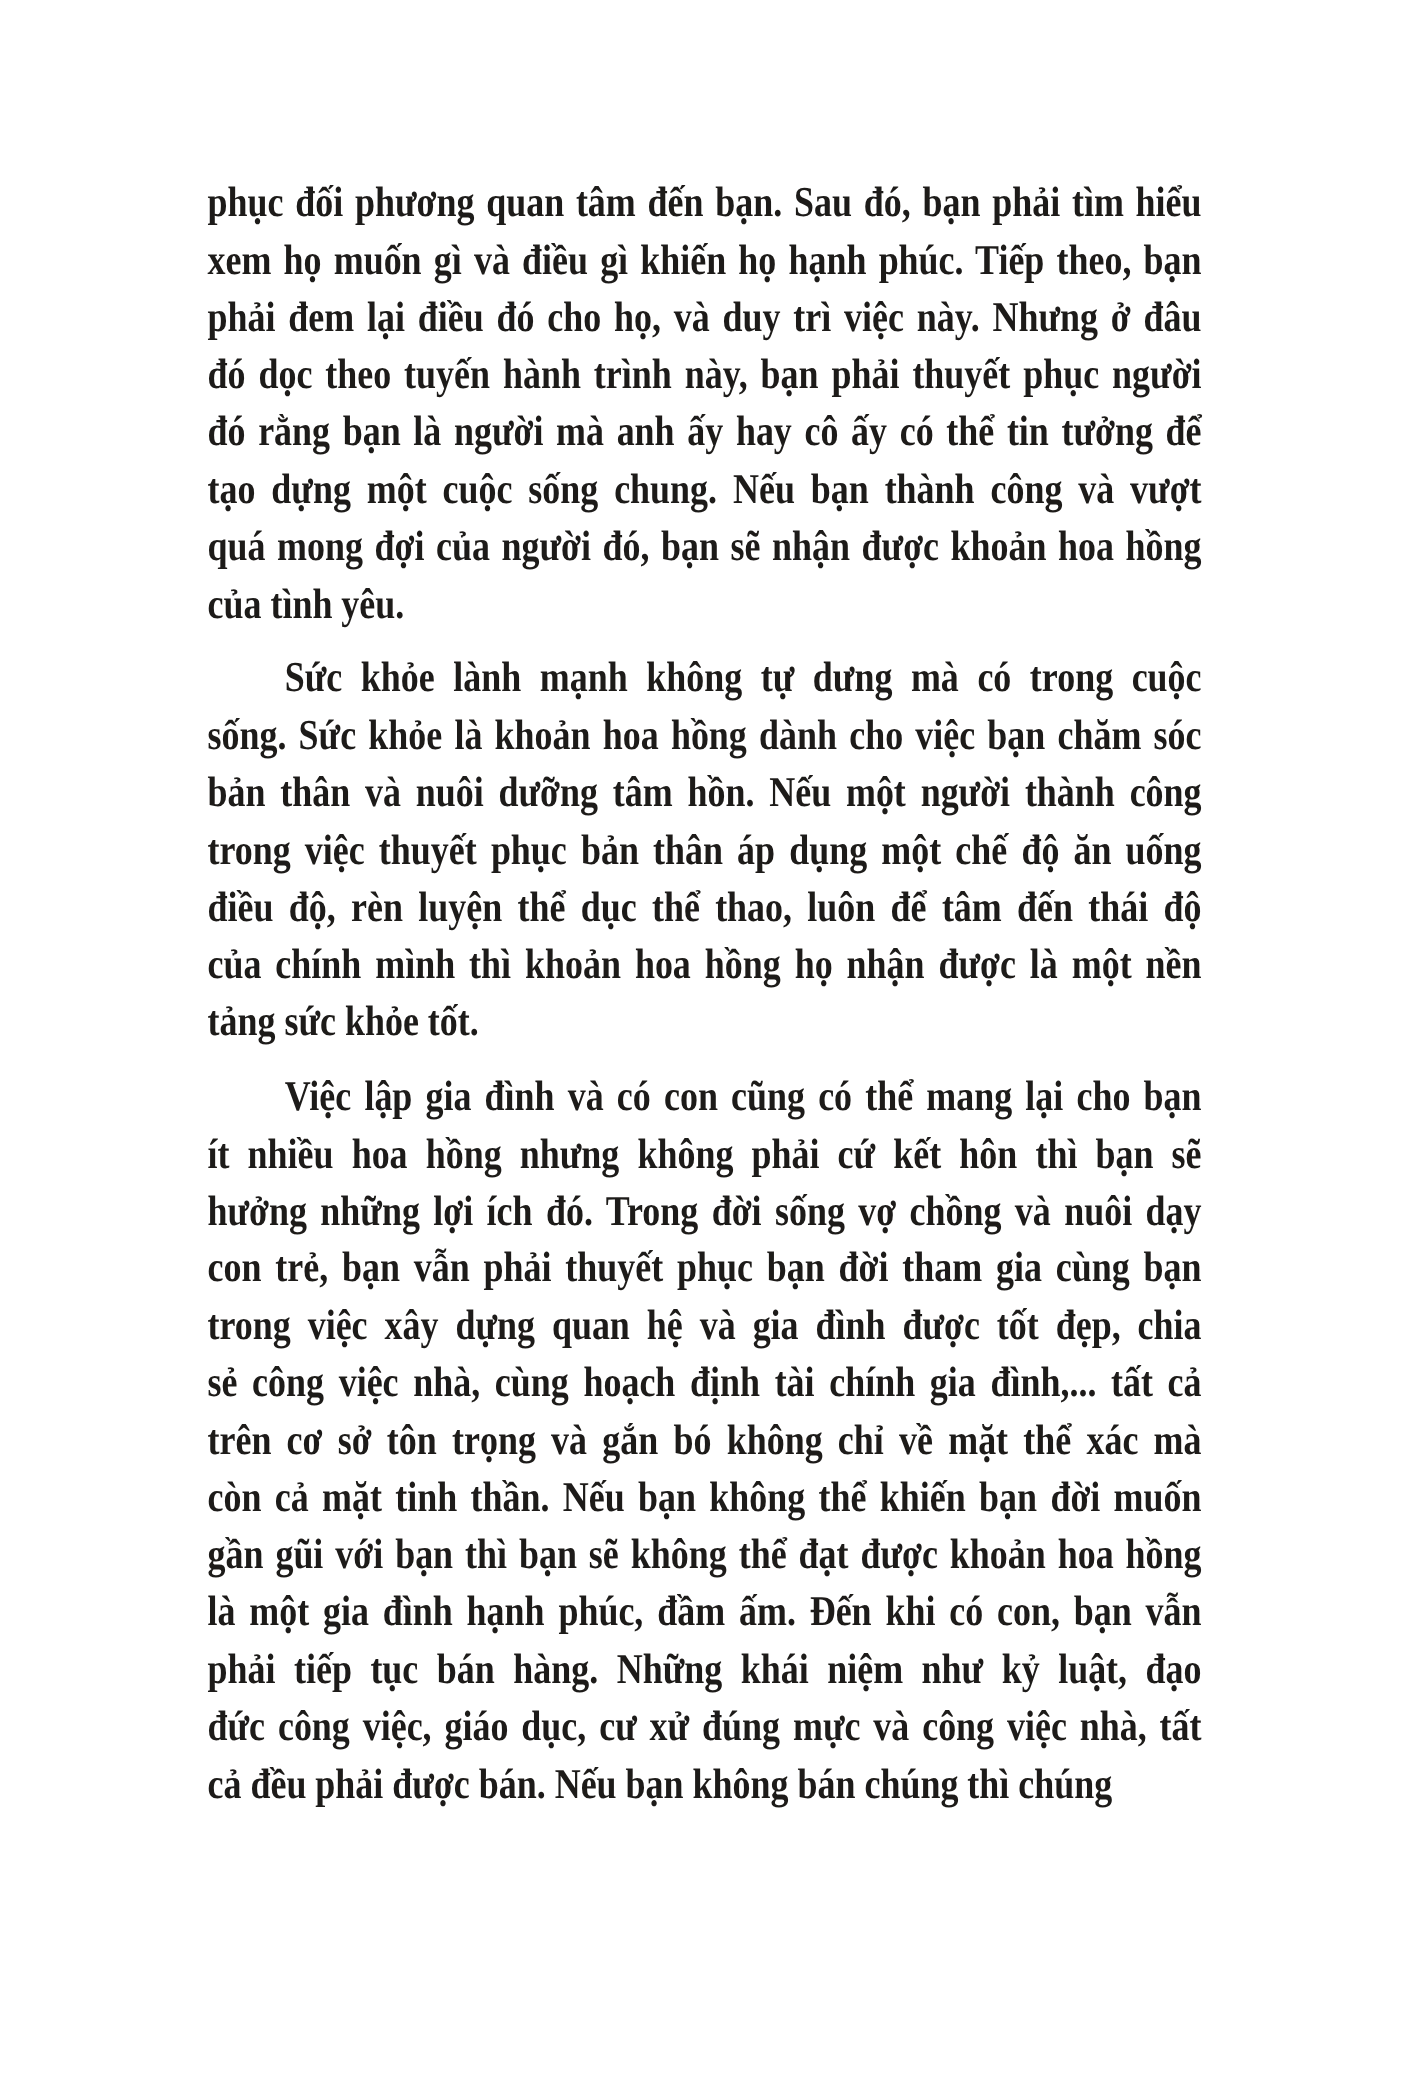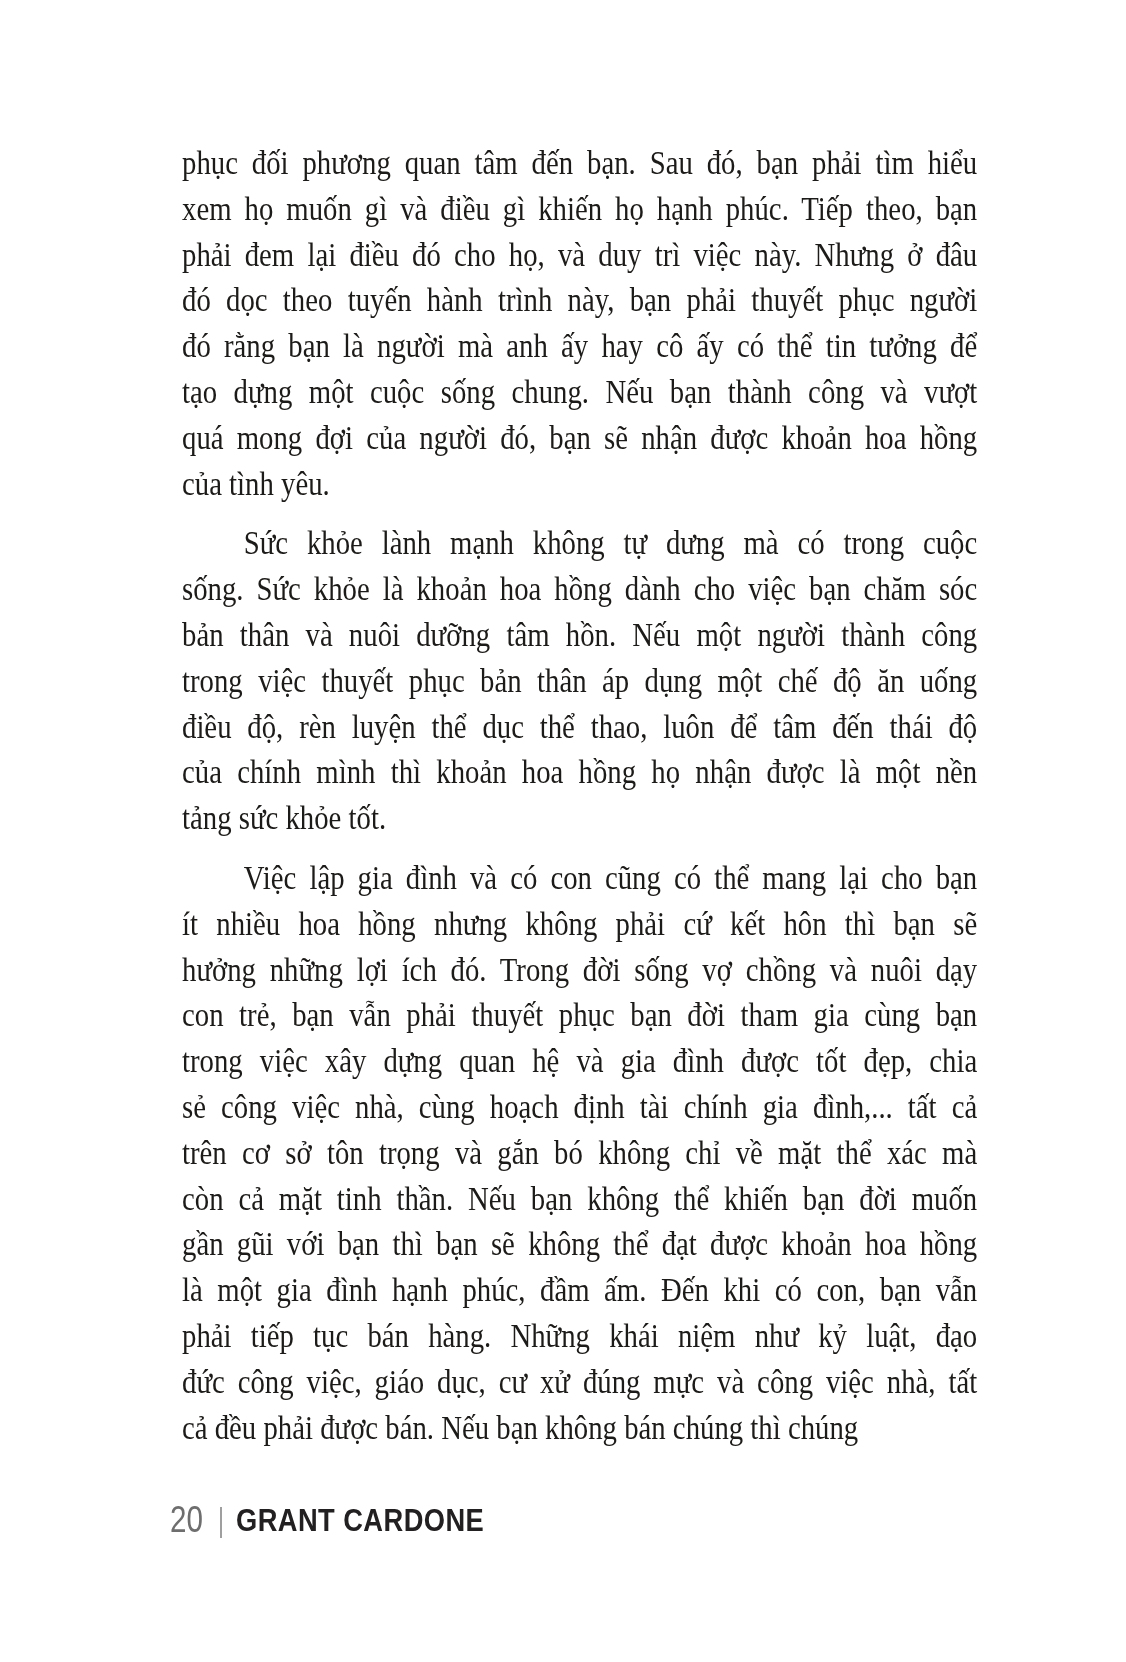--- a/index.html
+++ b/index.html
@@ -11,23 +11,24 @@
     position: relative;
     width: 1126px;
     height: 1662px;
     background: #ffffff;
     overflow: hidden;
     font-family: "Liberation Serif", serif;
   }
   
   #text-block {
     position: absolute;
-    left: 182px;
+    left: 166px;
     top: 140px;
     width: 795px;
+    font-weight: bold;
   }
   #text-block-inner {
     width: 940px;
     transform: scaleX(0.846);
     transform-origin: 0 0;
     color: #1d1b19;
     font-size: 34px;
     line-height: 45.8px;
   }
   .para {
@@ -124,19 +125,14 @@
           <div class="line">còn cả mặt tinh thần. Nếu bạn không thể khiến bạn đời muốn</div>
           <div class="line">gần gũi với bạn thì bạn sẽ không thể đạt được khoản hoa hồng</div>
           <div class="line">là một gia đình hạnh phúc, đầm ấm. Đến khi có con, bạn vẫn</div>
           <div class="line">phải tiếp tục bán hàng. Những khái niệm như kỷ luật, đạo</div>
           <div class="line">đức công việc, giáo dục, cư xử đúng mực và công việc nhà, tất</div>
           <div class="line last">cả đều phải được bán. Nếu bạn không bán chúng thì chúng</div>
         </div>
       </div>
   </div>
 
-  <div id="footer">
-    <span id="page-number">20</span>
-    <span id="footer-separator">|</span>
-    <span id="book-author">GRANT CARDONE</span>
-  </div>
 
 </div>
 
 </body></html>

